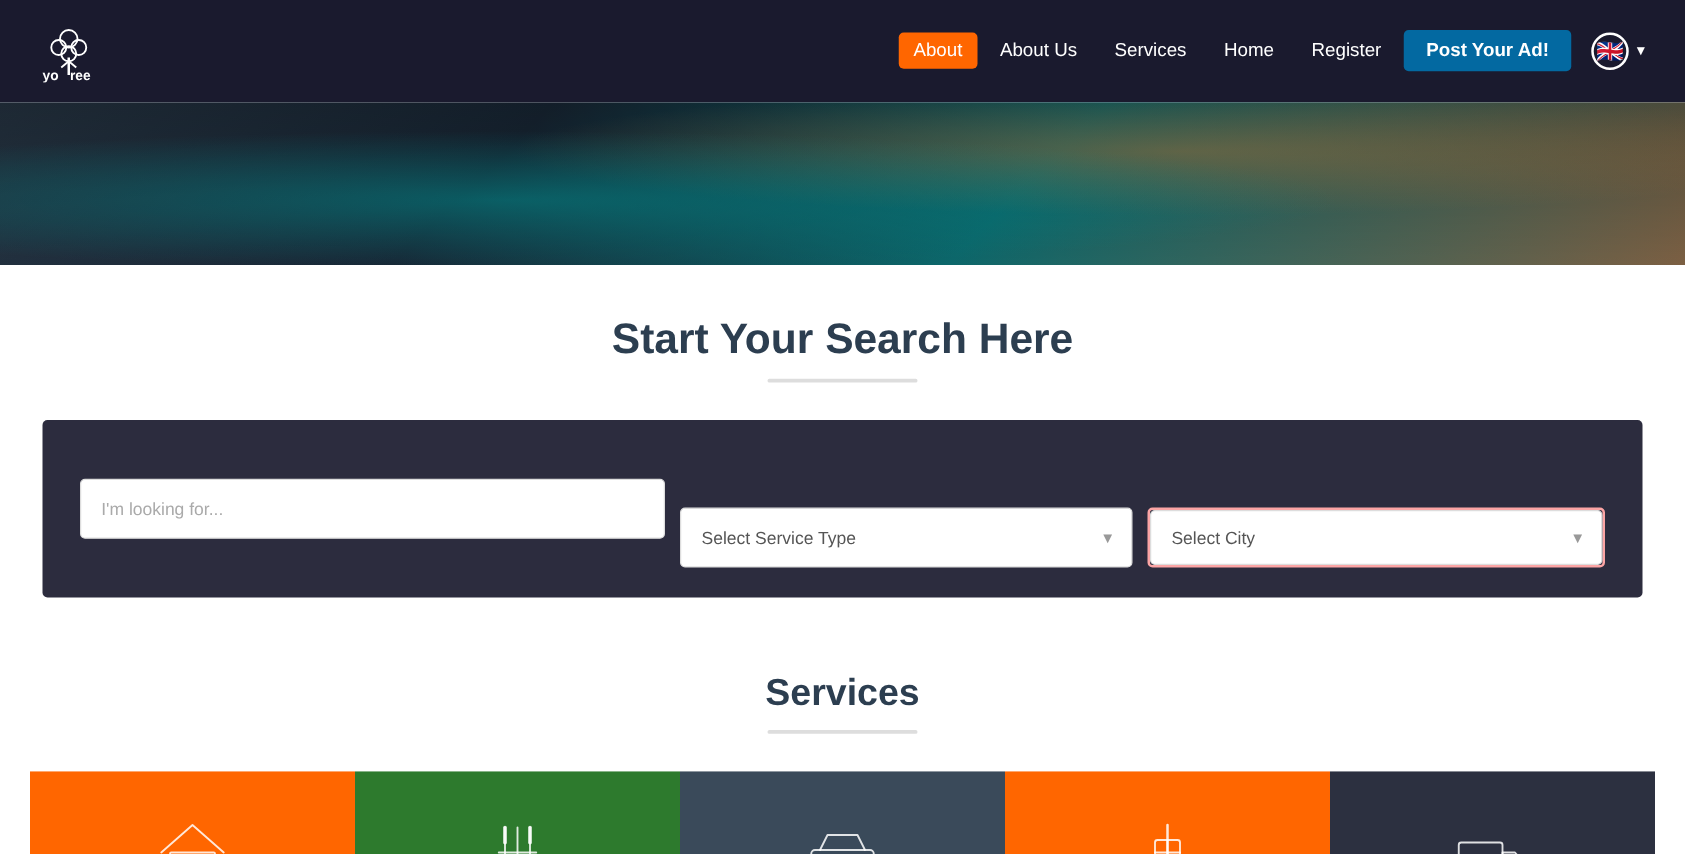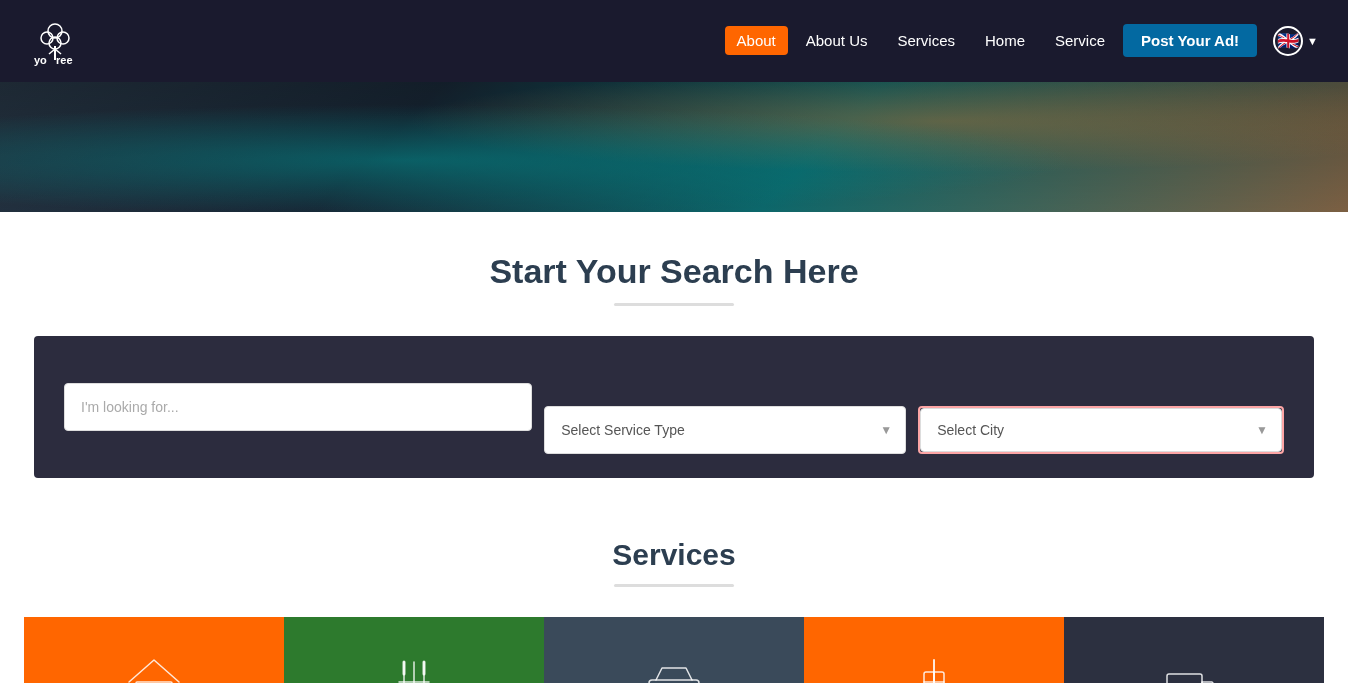--- a/index.html
+++ b/index.html
@@ -255,21 +255,21 @@
     <li>
       <a href="#">About Us</a>
     </li>
     <li>
       <a href="#">Services</a>
     </li>
     <li>
       <a href="#">Home</a>
     </li>
     <li>
-      <a href="#">Service</a>
+      <a href="#">Register</a>
     </li>
     <li>
       <a href="#" class="btn-post-ad">Post Your Ad!</a>
     </li>
     <li>
       <div class="lang-btn">
         <div class="flag-circle">🇬🇧</div>
         <span style="color:#fff; font-size:11px;">▼</span>
       </div>
     </li>

